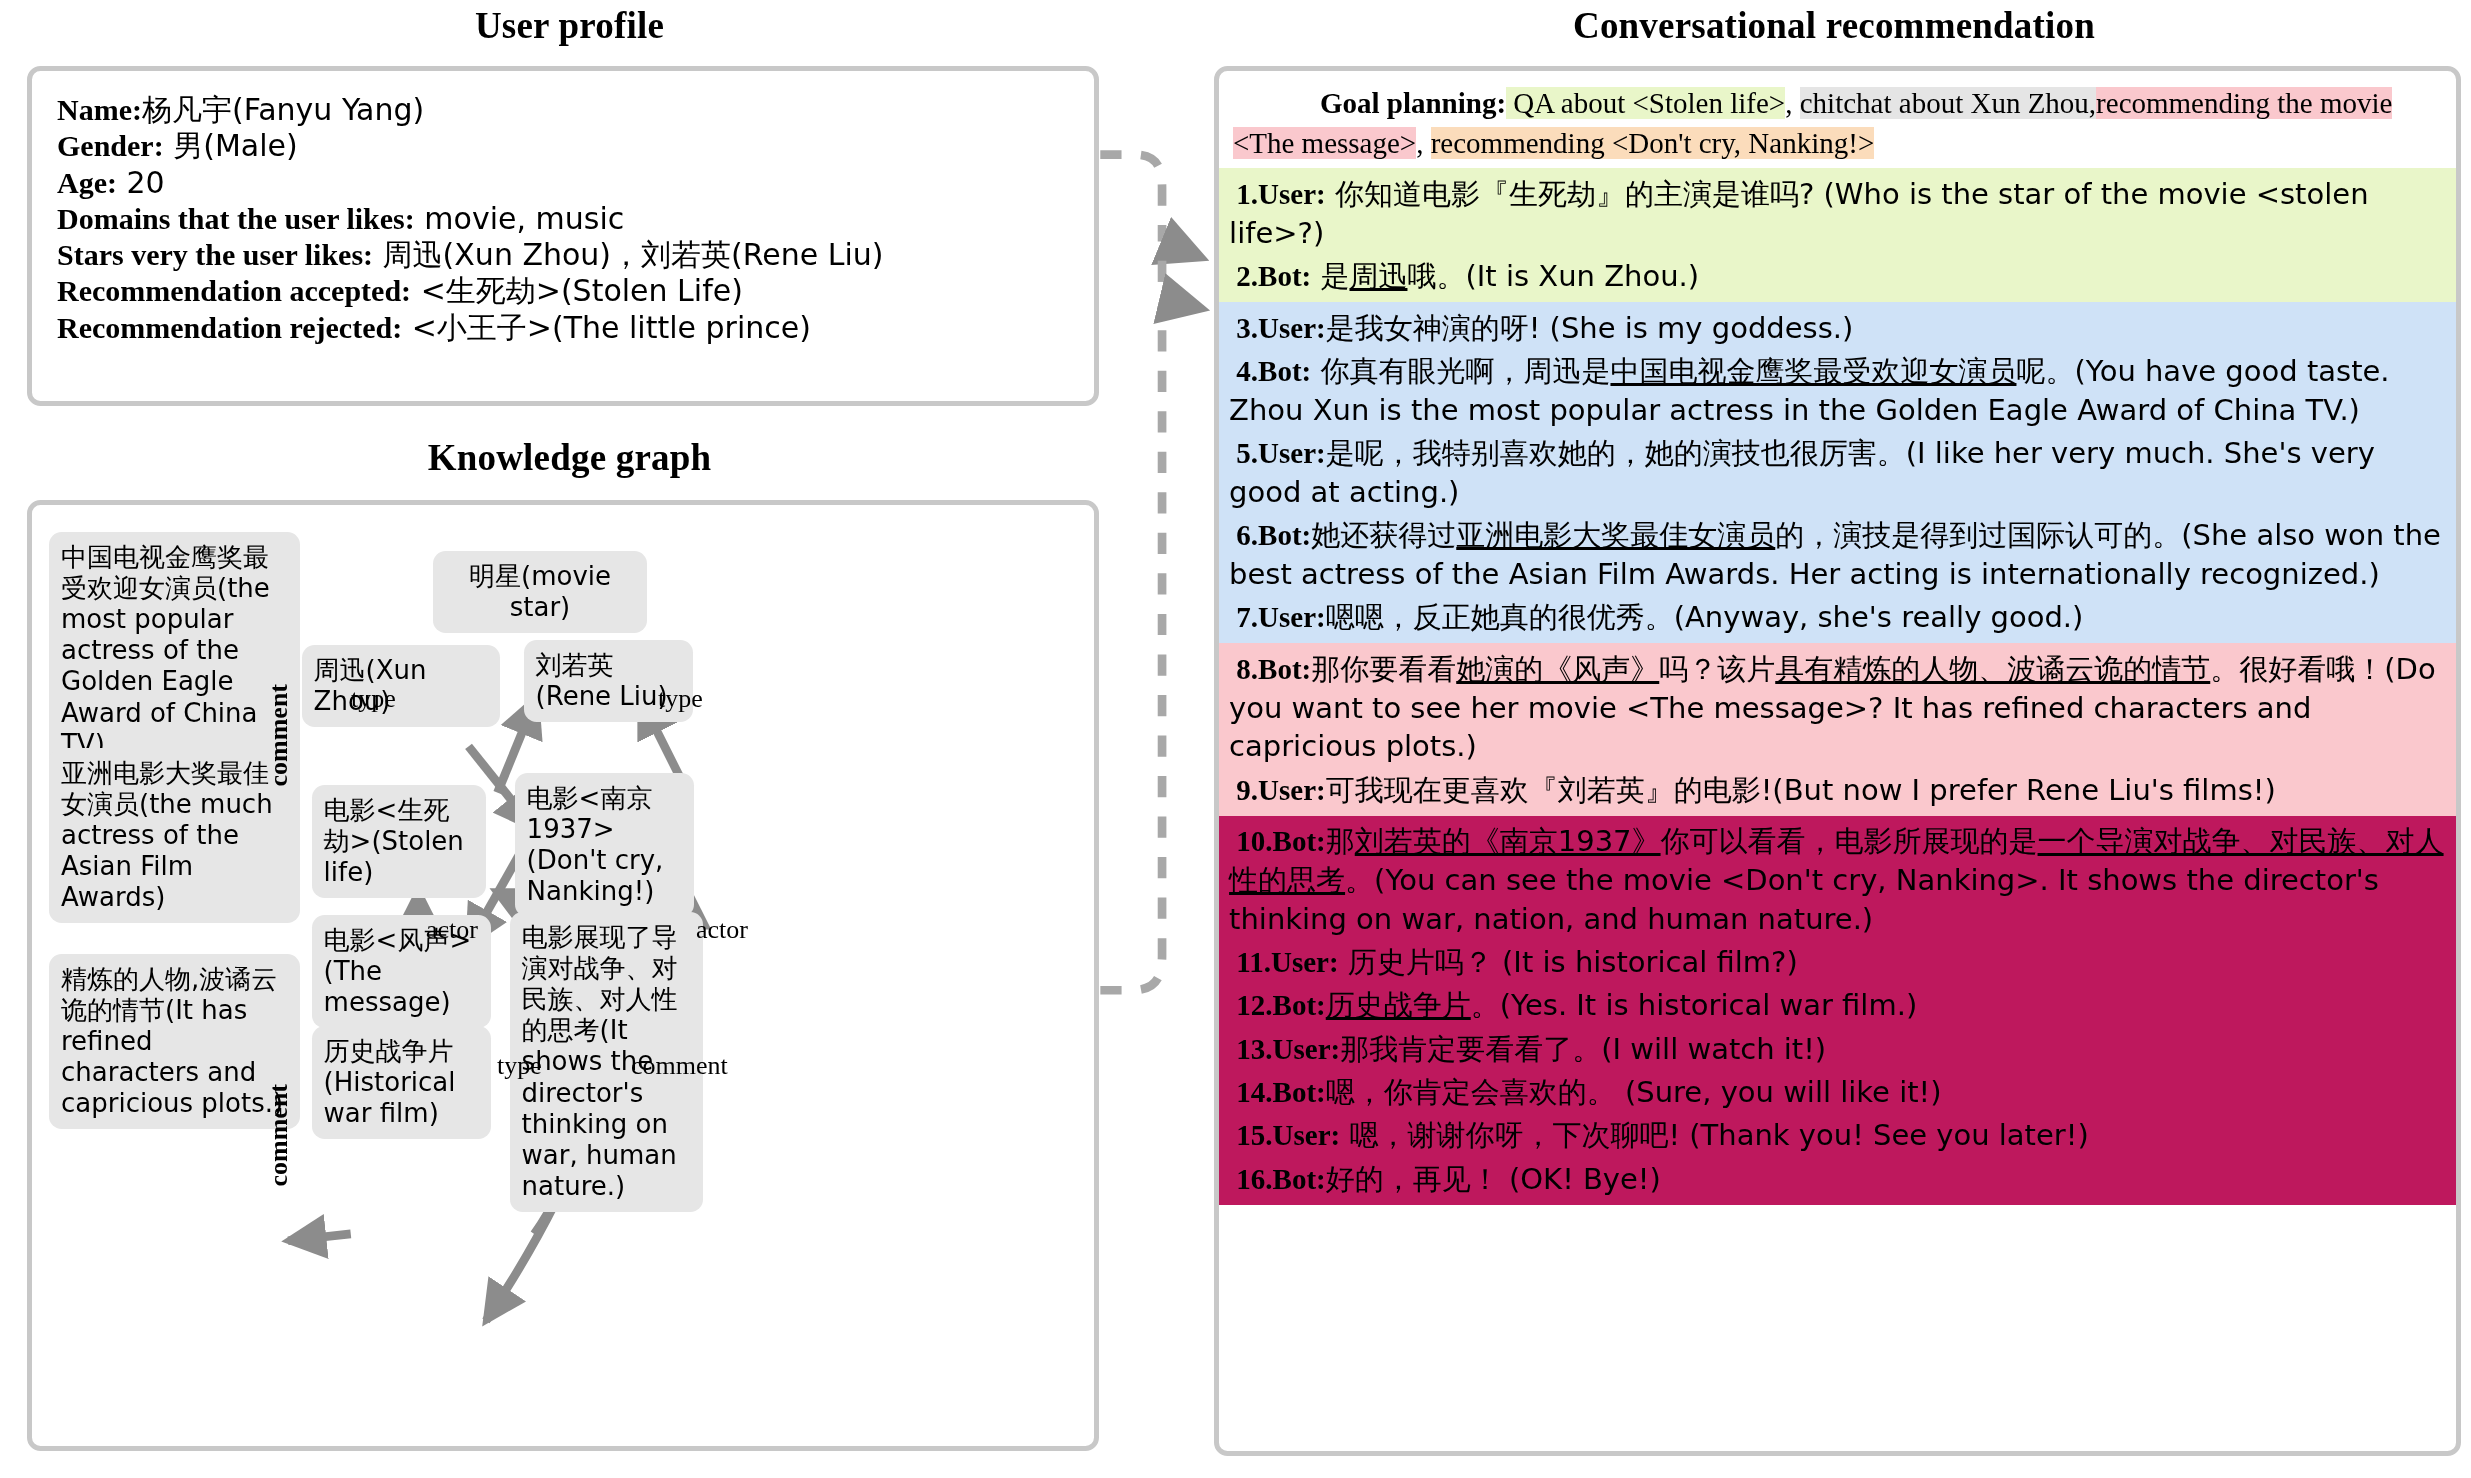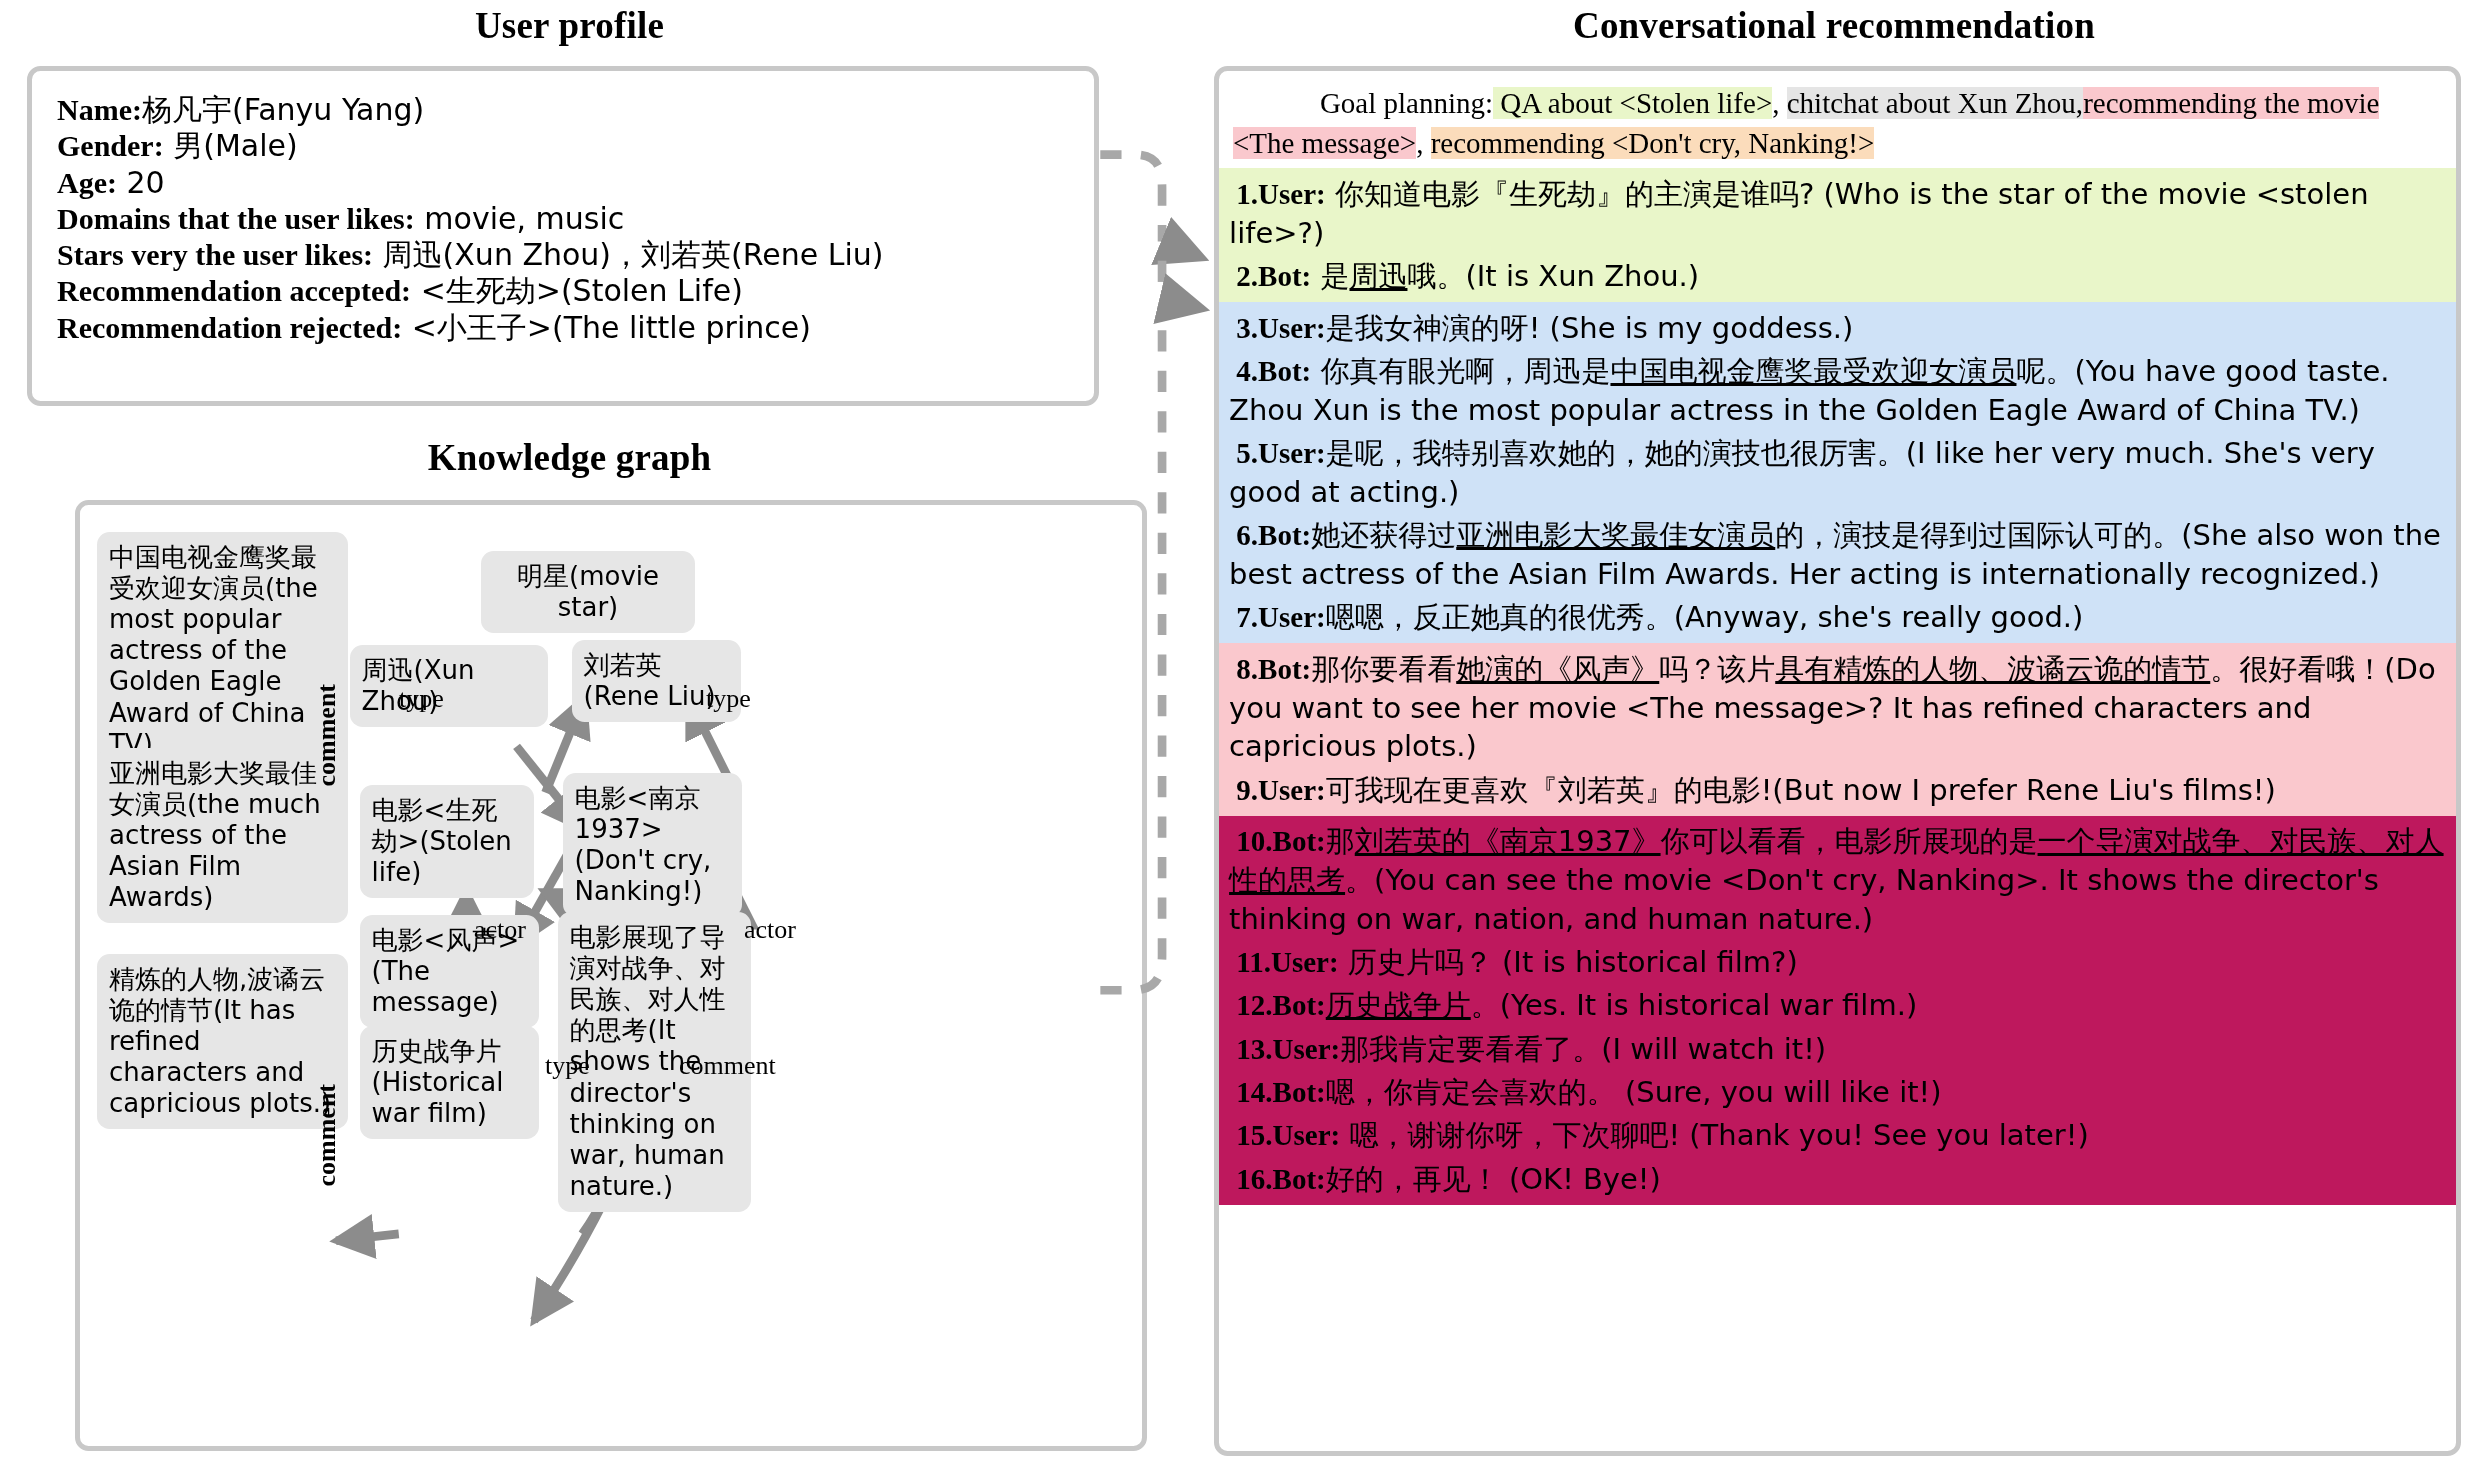--- a/index.html
+++ b/index.html
@@ -33,21 +33,21 @@
     padding:21px 25px 4px 25px;
   }
   .profile-line{
     font-size:30px;line-height:1.21;white-space:nowrap;
   }
   .profile-line b{font-weight:bold;}
   .cjk{font-family:"DejaVu Sans","Liberation Sans",sans-serif;}
 
   #kg-title{position:absolute;left:0;top:436px;width:1139px;}
   #kg-box{
-    position:absolute;left:27px;top:500px;width:1072px;height:951px;margin-left:48px;
+    position:absolute;left:27px;top:500px;width:1072px;height:951px;
   }
   #kg-svg{position:absolute;left:0;top:0;width:1072px;height:951px;}
   .node{
     position:absolute;
     background:#e6e6e6;
     border-radius:12.6px;
     box-sizing:border-box;
     padding:9.7px 11.6px;
     font-size:26px;
     line-height:1.2;
@@ -70,21 +70,21 @@
   #conv-title{position:absolute;left:0;top:3.9px;width:1274px;}
   #conv-box{
     position:absolute;left:17.4px;top:66px;width:1247px;height:1390px;
     overflow:hidden;padding:0;
   }
   #goal-planning{
     padding:11.6px 13.5px 5.8px 13.5px;
     font-size:29px;line-height:1.38;
     text-align:left;
   }
-  #goal-planning .gp-label{font-weight:normal;}
+  #goal-planning .gp-label{font-weight:bold;}
   .hl-green{background:#e9f6c9;}
   .hl-blue{background:#e5e5e5;}
   .hl-pink{background:#fac8cd;}
   .hl-orange{background:#fbdcbb;}
 
   .turn-block{
     padding:1.9px 9.7px 1.9px 9.7px;
     font-size:29px;line-height:1.33;
   }
   .blk-green{background:#e9f6c9;}

